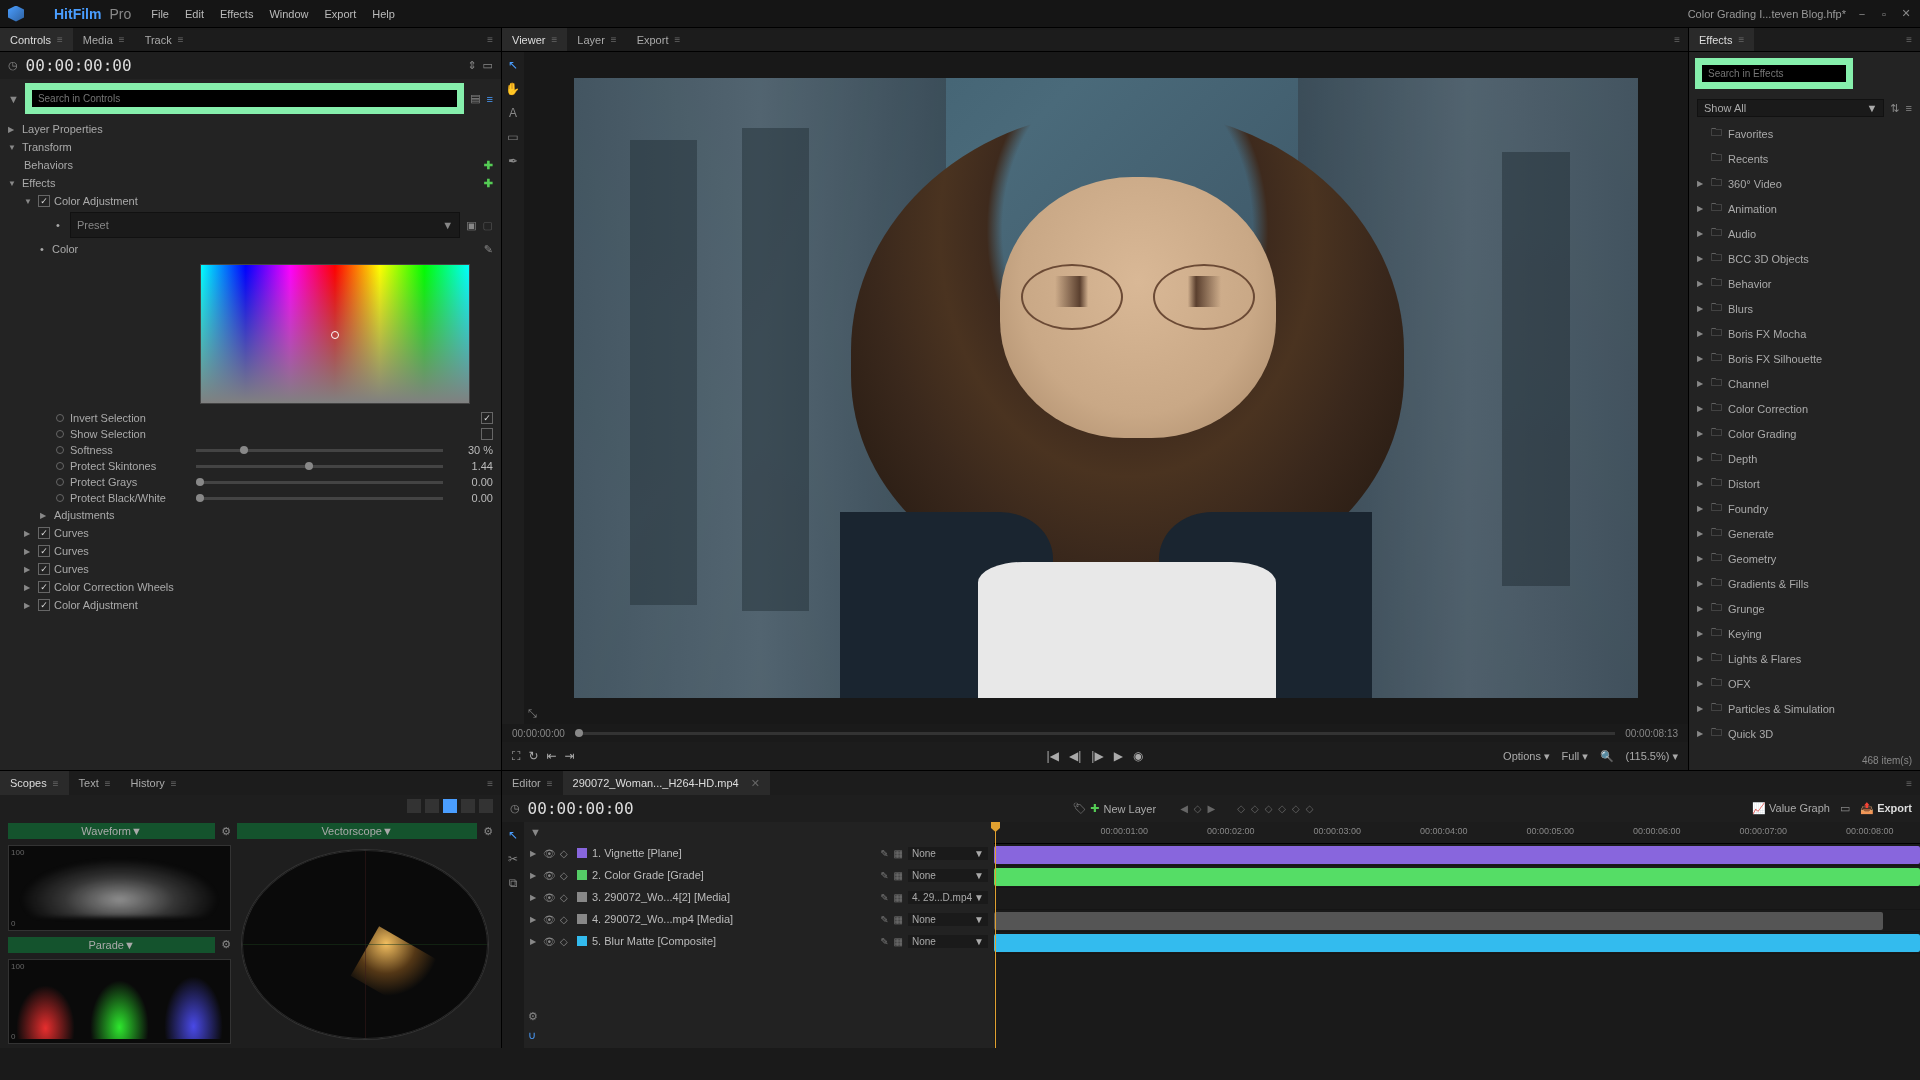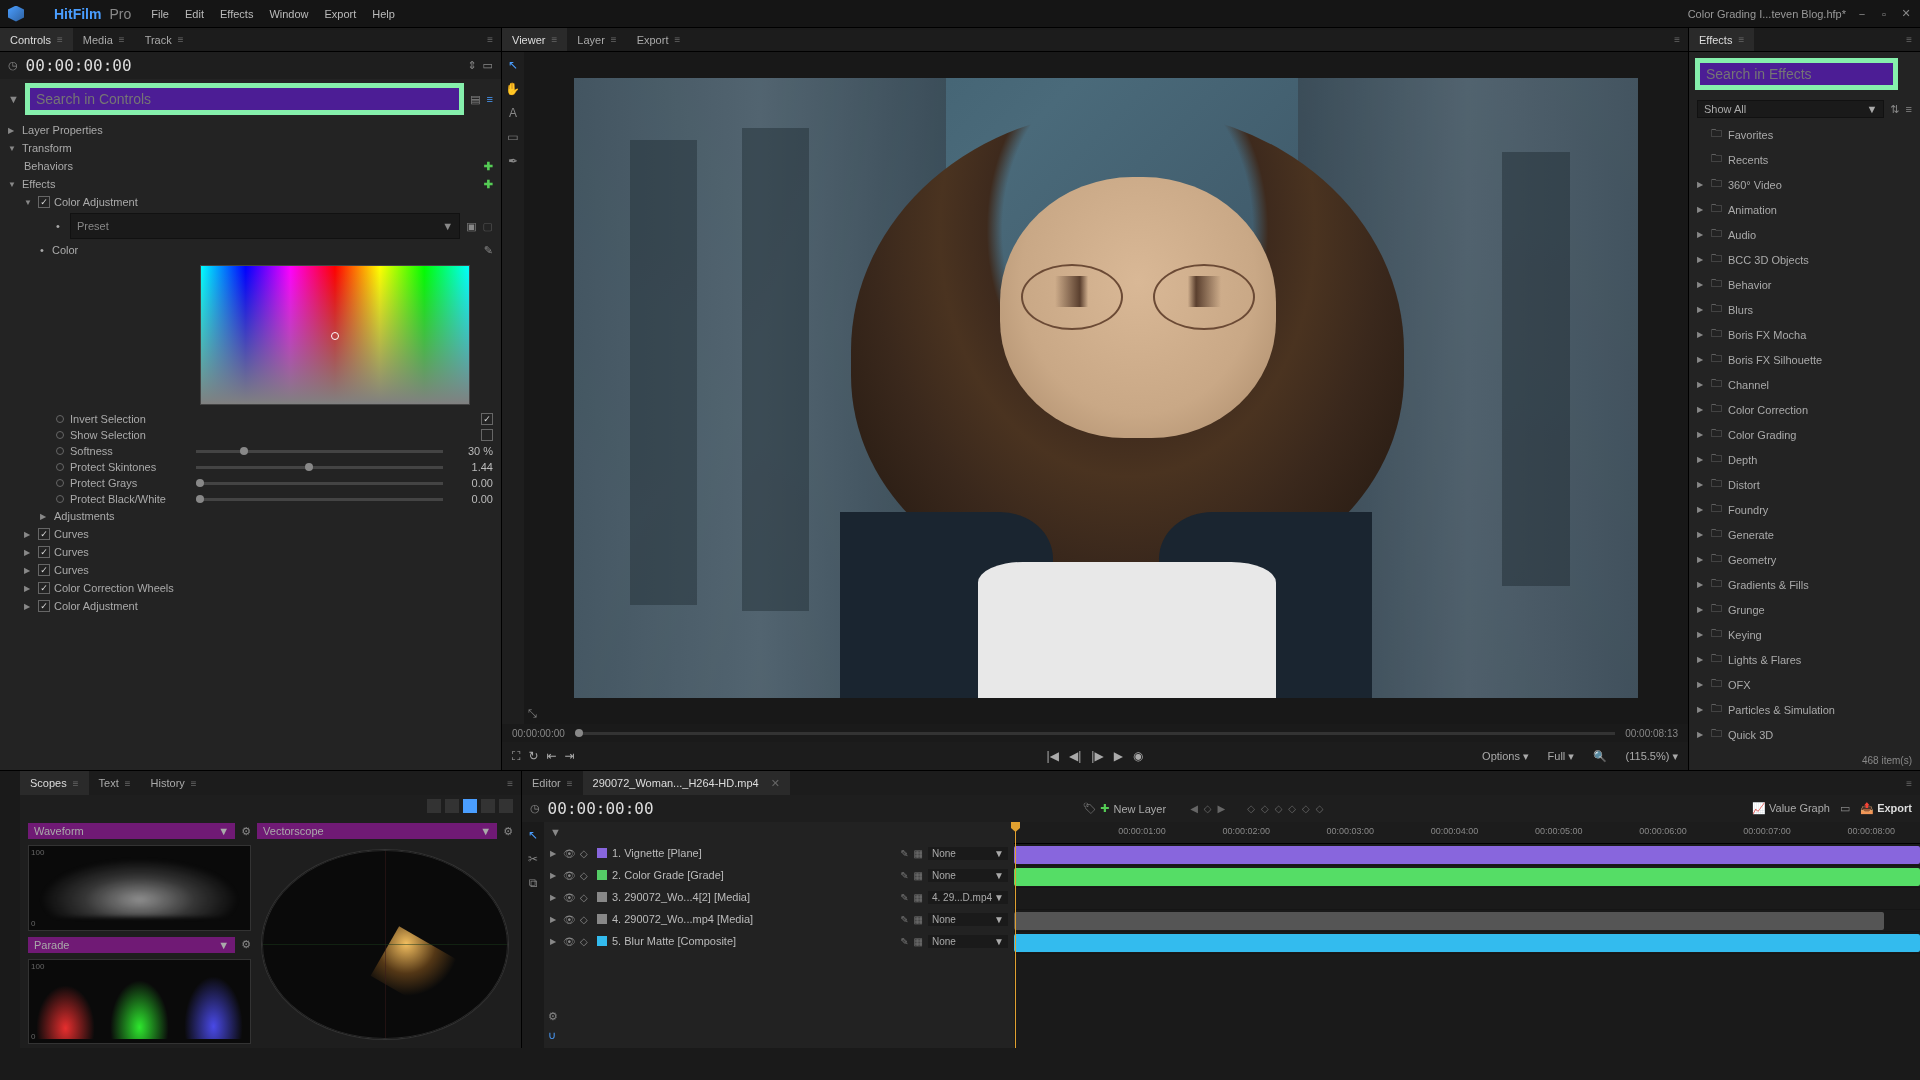--- a/index.html
+++ b/index.html
@@ -22,21 +22,21 @@
 .menu-icon { color:#666; font-size:10px; }
 
 .breadcrumb { padding:4px 8px; font-size:10px; color:#888; background:#1e1e1e; }
 .breadcrumb .link { color:#4a9eff; }
 .timecode-row { display:flex; align-items:center; padding:4px 8px; gap:8px; background:#1e1e1e; }
 .tc-icon { color:#888; }
 .timecode { color:#ddd; font-size:16px; font-family:monospace; }
 .tc-right { margin-left:auto; display:flex; gap:6px; }
 
 .search-row { display:flex; padding:4px 8px; gap:6px; align-items:center; background:#232323; }
-.search-input { flex:1; background:#4c1d95; border:5px solid #86efac; color:#888; padding:3px 6px; font-size:14px; }
+.search-input { flex:1; background:#000000; border:7px solid #86efac; color:#888; padding:3px 6px; font-size:10px; }
 
 .tree { overflow-y:auto; flex:1; padding:2px 0; }
 .tree-row { display:flex; align-items:center; padding:2px 8px; gap:4px; cursor:pointer; min-height:18px; }
 .tri { width:10px; color:#888; font-size:8px; }
 .chk { width:12px; height:12px; border:1px solid #666; display:inline-flex; align-items:center; justify-content:center; font-size:9px; color:#ddd; cursor:pointer; }
 .chk.on::after { content:"✓"; }
 .add-plus { margin-left:auto; color:#5c5; font-weight:bold; cursor:pointer; }
 .indent1 { padding-left:24px; }
 .indent2 { padding-left:40px; }
 
@@ -80,42 +80,42 @@
 .hair { position:absolute; left:26%; top:5%; width:52%; height:78%; background:radial-gradient(ellipse at 50% 25%, transparent 32%, #3e2a1d 36%, #4a3320 48%, #3a281c 65%, #2a1d14 85%); border-radius:50% 50% 45% 45%; }
 .shirt { position:absolute; left:38%; bottom:0; width:28%; height:22%; background:#e8e8e8; border-radius:15% 15% 0 0; }
 .jacket-l { position:absolute; left:25%; bottom:0; width:20%; height:30%; background:#1a2530; border-radius:0 25% 0 0; }
 .jacket-r { position:absolute; right:25%; bottom:0; width:20%; height:30%; background:#1a2530; border-radius:25% 0 0 0; }
 .viewer-timeline { height:18px; background:#1a1a1a; display:flex; align-items:center; padding:0 10px; gap:10px; font-size:10px; color:#888; }
 .vt-track { flex:1; height:3px; background:#333; position:relative; }
 .vt-play { position:absolute; left:0; width:8px; height:8px; background:#888; top:-3px; border-radius:50%; }
 .viewer-controls { height:28px; background:#1c1c1c; display:flex; align-items:center; padding:0 10px; gap:8px; }
 .vc-btn { color:#aaa; cursor:pointer; font-size:12px; }
 .vc-center { display:flex; gap:10px; position:absolute; left:50%; transform:translateX(-50%); }
-.vc-right { margin-left:auto; display:flex; gap:19px; align-items:center; }
+.vc-right { margin-left:auto; display:flex; gap:12px; align-items:center; }
 
 .right-panel { width:232px; background:#232323; border-left:1px solid #000; display:flex; flex-direction:column; }
 .fx-search { padding:6px; }
 .fx-filter { display:flex; padding:4px 8px; align-items:center; gap:6px; }
 .fx-filter-sel { flex:1; background:#1a1a1a; padding:2px 6px; border:1px solid #111; cursor:pointer; display:flex; justify-content:space-between; }
 .fx-list { flex:1; overflow-y:auto; }
 .fx-item { display:flex; align-items:center; padding:3px 8px; gap:6px; cursor:pointer; }
 .fx-tri { width:8px; font-size:8px; color:#888; }
 .fx-folder { color:#999; font-size:11px; }
 .fx-count { padding:4px 8px; text-align:right; color:#888; font-size:10px; }
 
-.bottom { display:flex; height:278px; border-top:1px solid #000;padding-left:20px; }
+.bottom { display:flex; height:278px; border-top:1px solid #000; }
 .scopes { width:502px; background:#1e1e1e; border-right:1px solid #000; display:flex; flex-direction:column; }
 .scope-tabs { display:flex; background:#1c1c1c; height:24px; align-items:center; }
 .scope-toolbar { display:flex; justify-content:flex-end; padding:4px 8px; gap:4px; }
 .scope-tb-btn { width:14px; height:14px; background:#333; cursor:pointer; }
 .scope-tb-btn.active { background:#4a9eff; }
 .scope-grid { flex:1; display:flex; gap:6px; padding:4px 8px; }
 .scope-col { display:flex; flex-direction:column; flex:1; gap:4px; }
 .scope-head { display:flex; align-items:center; gap:6px; padding:2px 0; }
-.scope-sel { flex:1; background:#701a75; padding:2px 6px; cursor:pointer; display:flex; justify-content:space-between; }
+.scope-sel { flex:1; background:#14532d; padding:2px 6px; cursor:pointer; display:flex; justify-content:center; }
 .scope-gear { color:#888; cursor:pointer; }
 .scope-vis { flex:1; background:#0a0a0a; border:1px solid #333; position:relative; overflow:hidden; }
 .waveform-vis::before { content:""; position:absolute; inset:15% 5%; background:radial-gradient(ellipse at 50% 70%, rgba(200,200,200,0.7) 0%, rgba(150,150,150,0.3) 40%, transparent 70%); filter:blur(2px); }
 .parade-vis { display:flex; }
 .parade-vis > div { flex:1; position:relative; }
 .parade-r::before { content:""; position:absolute; inset:30% 10% 5%; background:radial-gradient(ellipse at 50% 80%, rgba(255,50,50,0.9), transparent 70%); }
 .parade-g::before { content:""; position:absolute; inset:25% 10% 5%; background:radial-gradient(ellipse at 50% 80%, rgba(50,255,50,0.9), transparent 70%); }
 .parade-b::before { content:""; position:absolute; inset:20% 10% 5%; background:radial-gradient(ellipse at 50% 80%, rgba(80,80,255,0.9), transparent 70%); }
 .vector-vis { border-radius:50%; margin:4px; }
 .vector-vis::before { content:""; position:absolute; left:48%; top:48%; width:30%; height:30%; background:radial-gradient(circle at 20% 20%, rgba(255,200,100,0.95), rgba(255,160,50,0.3) 40%, transparent 70%); transform:rotate(30deg); }

